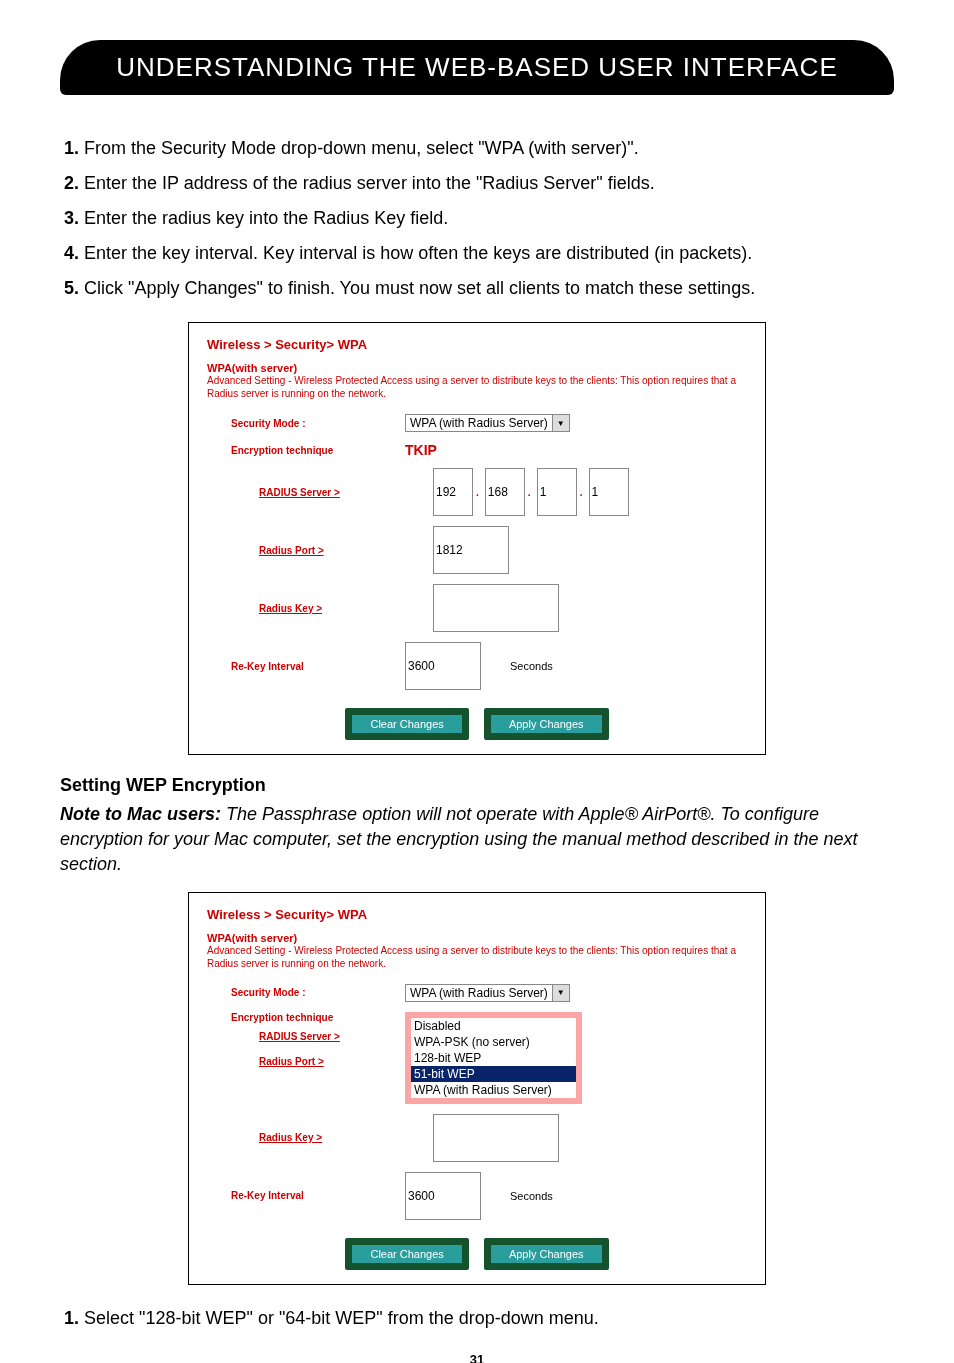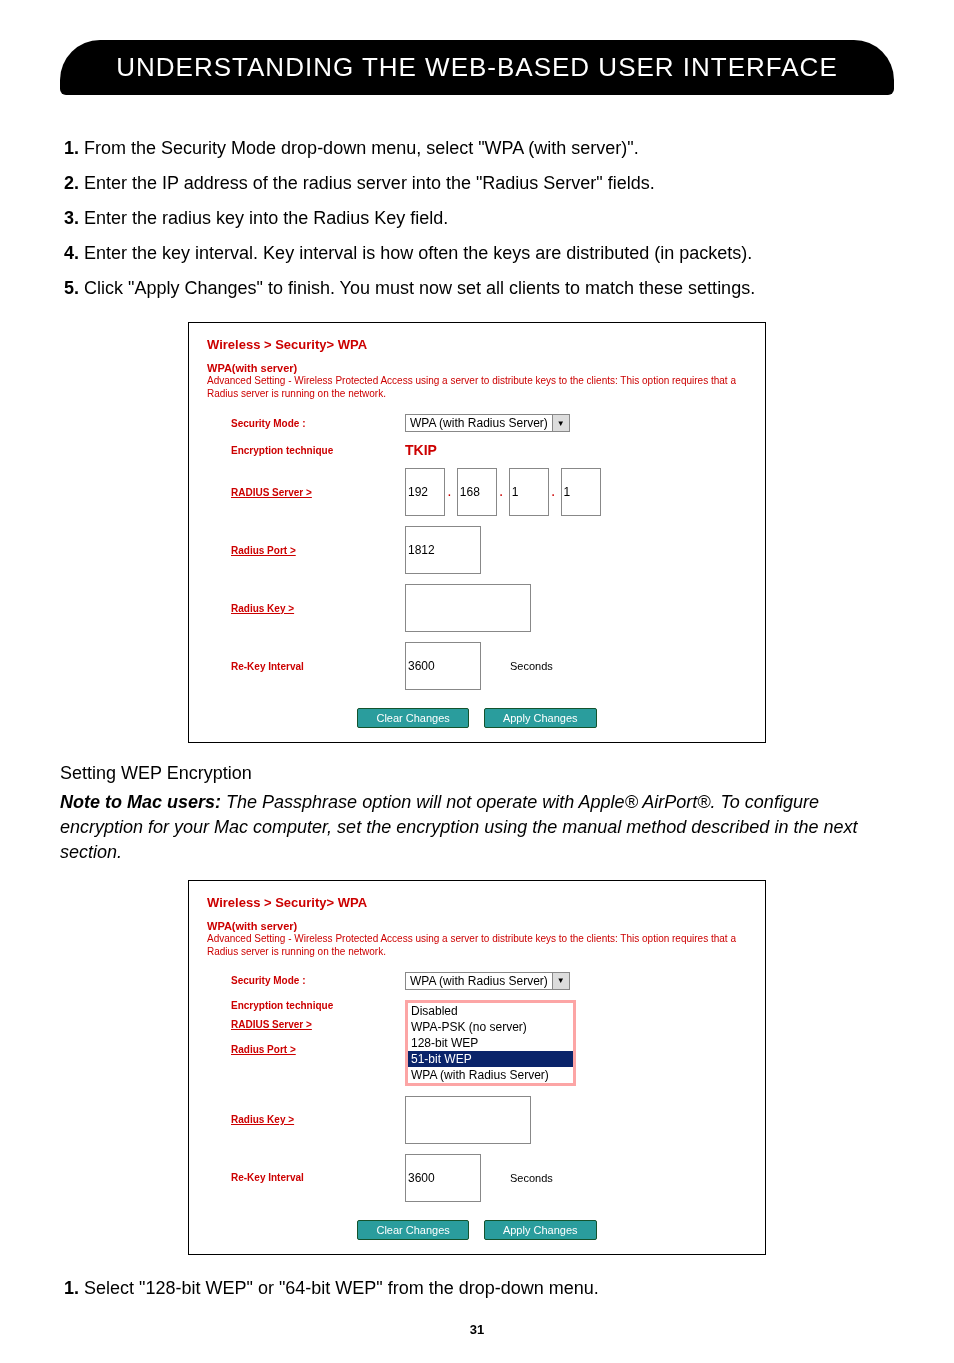--- a/index.html
+++ b/index.html
@@ -81,37 +81,38 @@
       width: 150px;
       flex-shrink: 0;
     }
     .form-row .label-link {
       color: #c00;
       font-weight: bold;
       font-size: 10px;
       width: 150px;
       flex-shrink: 0;
       text-decoration: underline;
+      margin-left: 28px;
     }
     .form-row .static-val {
       color: #c00;
       font-weight: bold;
       font-size: 14px;
     }
     input.win {
       font-size: 12px;
       font-family: Arial;
       border: 1px solid #888;
       padding: 16px 2px;
     }
     input.win.ip { width: 34px; }
     input.win.port { width: 70px; }
     input.win.key { width: 120px; }
     .dropdown-open {
-      border: 3px solid #fca5a5;
+      border: 6px solid #fca5a5;
       width: 165px;
       font-size: 12px;
       font-family: Arial;
       background: #fff;
     }
     .dropdown-open .opt {
       padding: 1px 3px;
     }
     .dropdown-open .opt.sel {
       background: #0a246a;
@@ -122,24 +123,24 @@
       margin-top: 18px;
     }
     .btn {
       display: inline-block;
       background: #2a9d9d;
       color: #fff;
       font-size: 11px;
       padding: 3px 18px;
       border-radius: 2px;
       margin: 0 6px;
-      border: 1px solid #14532d;
+      border: 7px solid #14532d;
     }
     .section-title {
-      font-weight: normal;
+      font-weight: bold;
       font-size: 18px;
       margin: 18px 0 6px 0;
     }
     .note {
       font-size: 18px;
       line-height: 1.4;
       font-style: italic;
       margin-bottom: 14px;
     }
     .note .lead {

